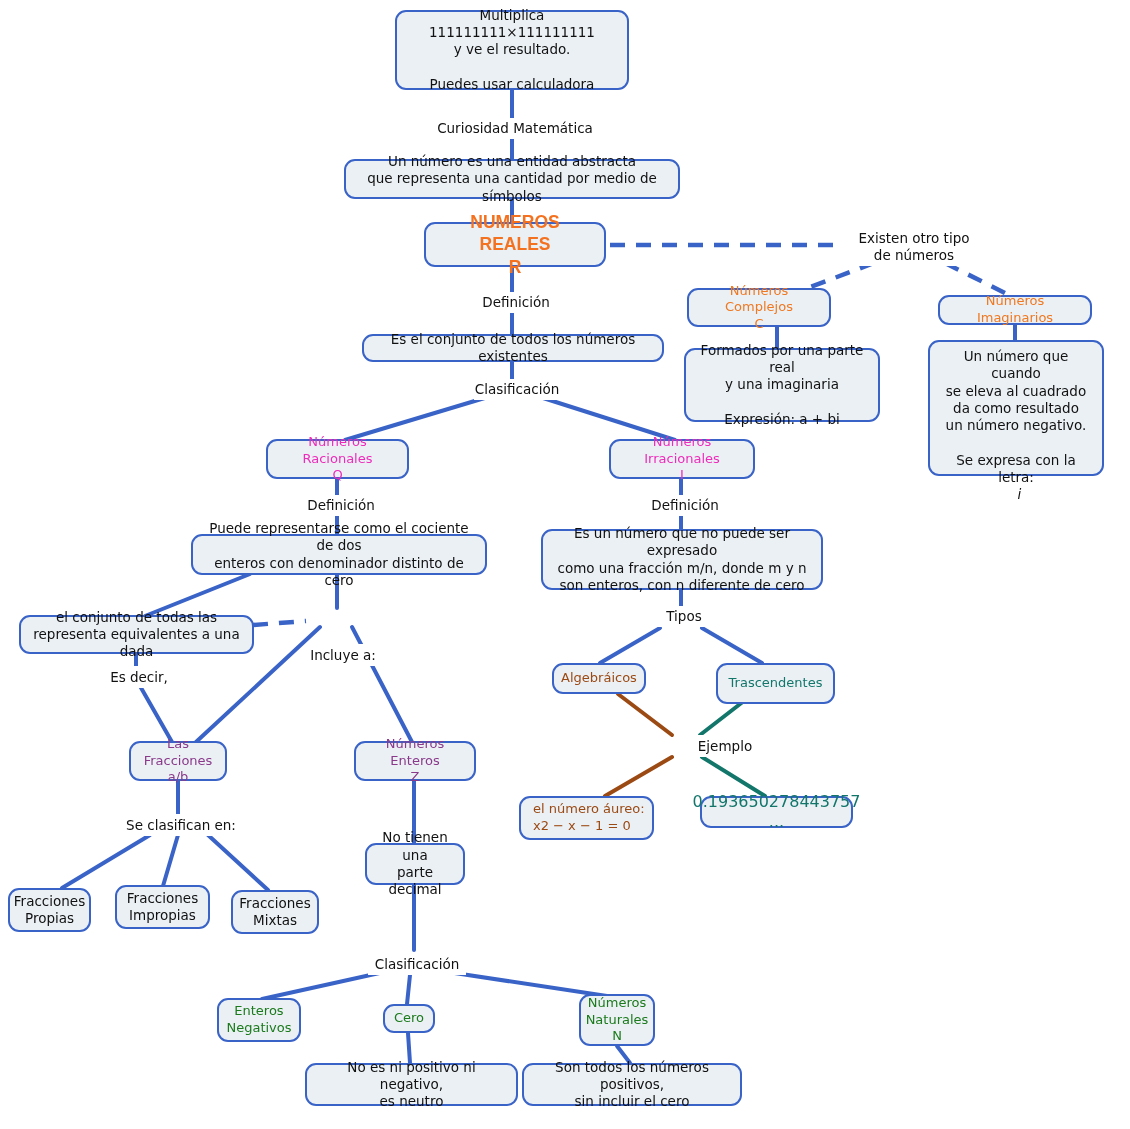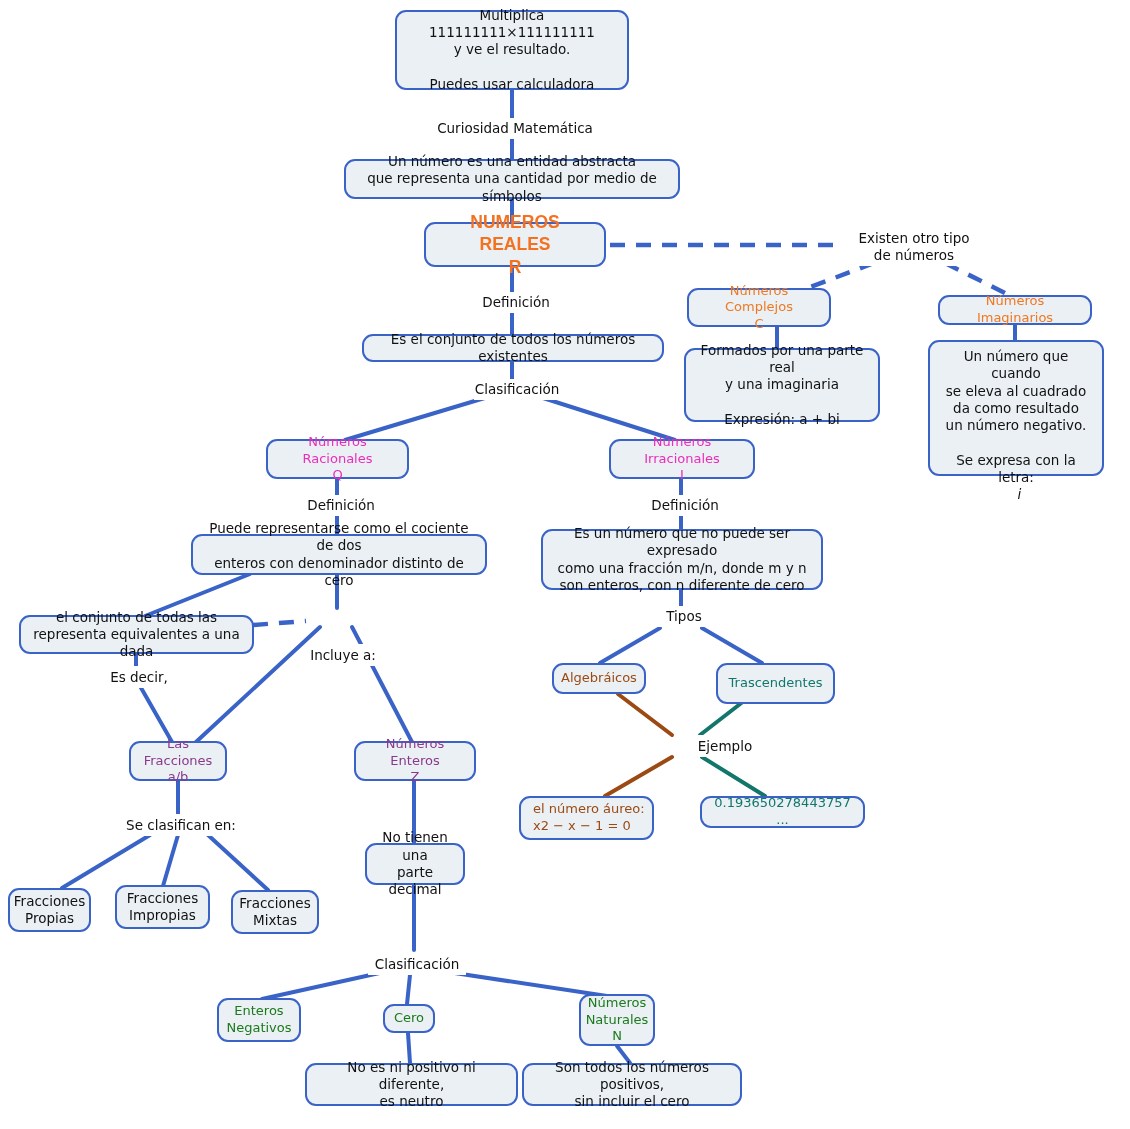--- a/index.html
+++ b/index.html
@@ -228,21 +228,21 @@
 
   <div class="node c-sienna" style="left:552px; top:663px; width:94px; height:31px; font-size:13px;">Algebráicos</div>
 
   <div class="node c-teal" style="left:716px; top:663px; width:119px; height:41px; font-size:13px;">Trascendentes</div>
 
   <div class="label" style="left:650px; top:735px; width:64px; height:20px;margin-left:40px;">Ejemplo</div>
 
   <div class="node c-sienna" style="left:519px; top:796px; width:135px; height:44px; font-size:13px; text-align:left; justify-content:flex-start; padding-left:12px;">el número áureo:
 x2 − x − 1 = 0</div>
 
-  <div class="node c-teal" style="left:700px; top:796px; width:165px; height:32px; font-size:13px;">0.193650278443757 ...</div>
+  <div class="node c-teal" style="left:700px; top:796px; width:153px; height:32px; font-size:16px;">0.193650278443757 ...</div>
 
   <div class="node" style="left:19px; top:615px; width:235px; height:39px;">el conjunto de todas las
 representa equivalentes a una dada</div>
 
   <div class="label" style="left:306px; top:609px; width:68px; height:20px;margin-top:35px;">Incluye a:</div>
 
   <div class="label" style="left:100px; top:666px; width:72px; height:20px;">Es decir,</div>
 
   <div class="node c-purple" style="left:129px; top:741px; width:98px; height:40px; flex-direction:column; font-size:13px;">
     <span>Las Fracciones</span>
@@ -272,19 +272,19 @@
 
   <div class="node c-green" style="left:217px; top:998px; width:84px; height:44px; font-size:13px;">Enteros
 Negativos</div>
 
   <div class="node c-green" style="left:383px; top:1004px; width:52px; height:29px; font-size:13px;">Cero</div>
 
   <div class="node c-green" style="left:579px; top:994px; width:76px; height:52px; font-size:13px;">Números
 Naturales
 N</div>
 
-  <div class="node" style="left:305px; top:1063px; width:213px; height:43px;">No es ni positivo ni diferente,
+  <div class="node" style="left:305px; top:1063px; width:213px; height:43px;">No es ni positivo ni negativo,
 es neutro</div>
 
   <div class="node" style="left:522px; top:1063px; width:220px; height:43px;">Son todos los números positivos,
 sin incluir el cero</div>
 
 </div>
 
 </body></html>

